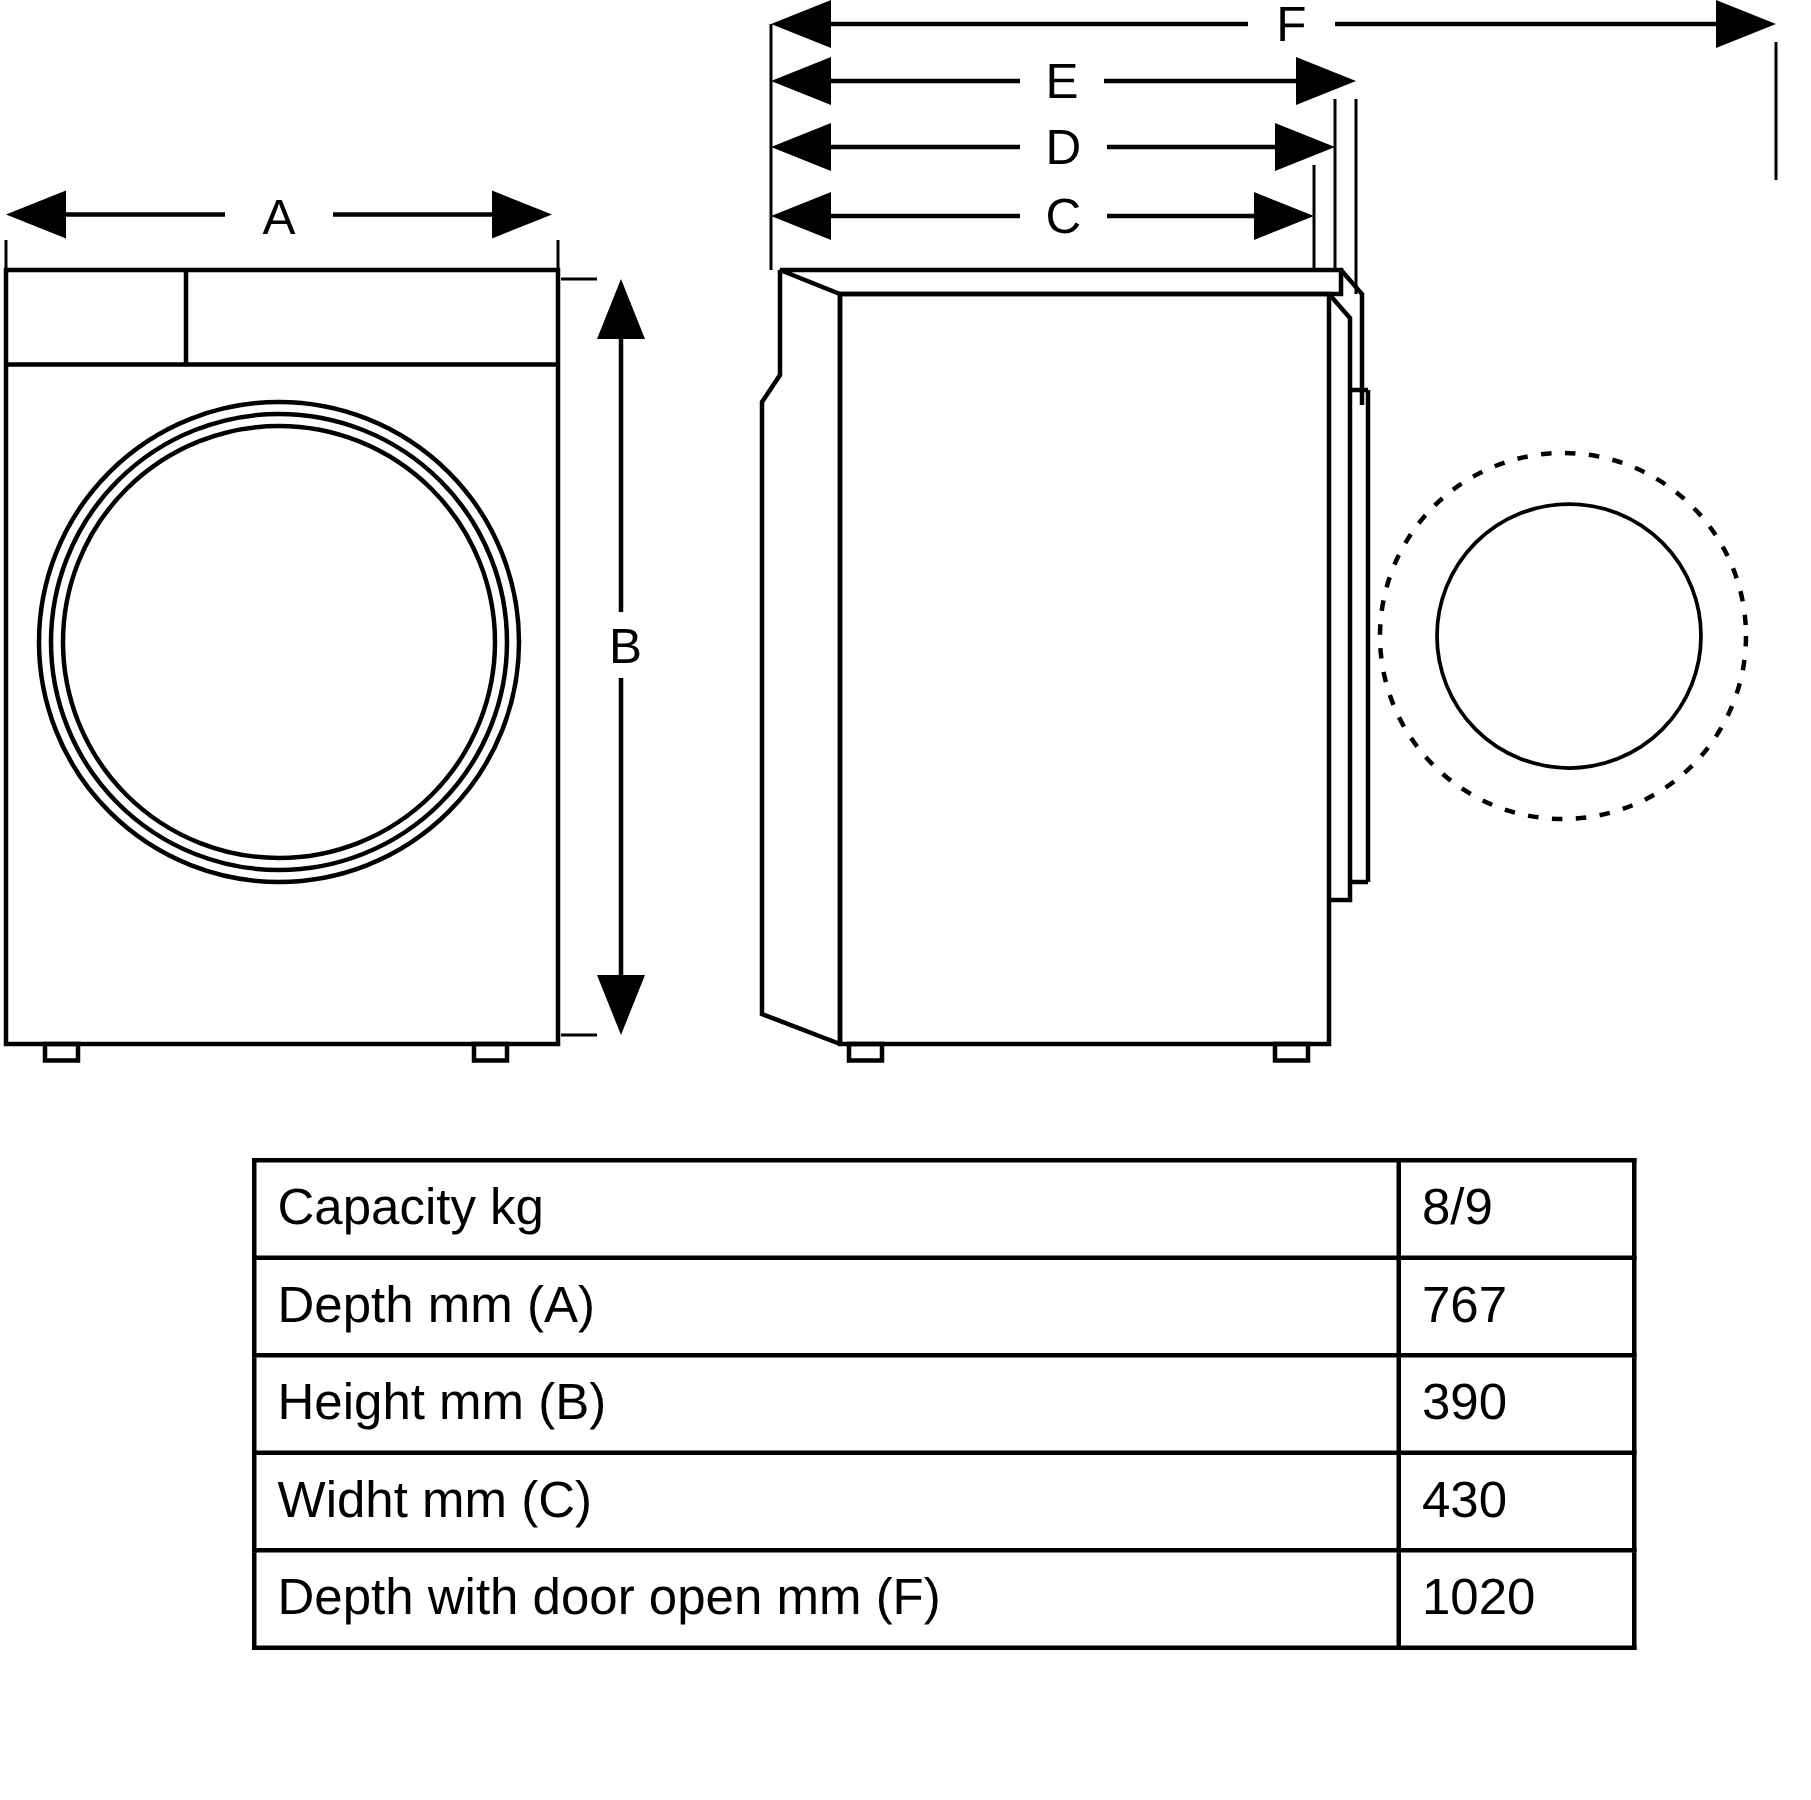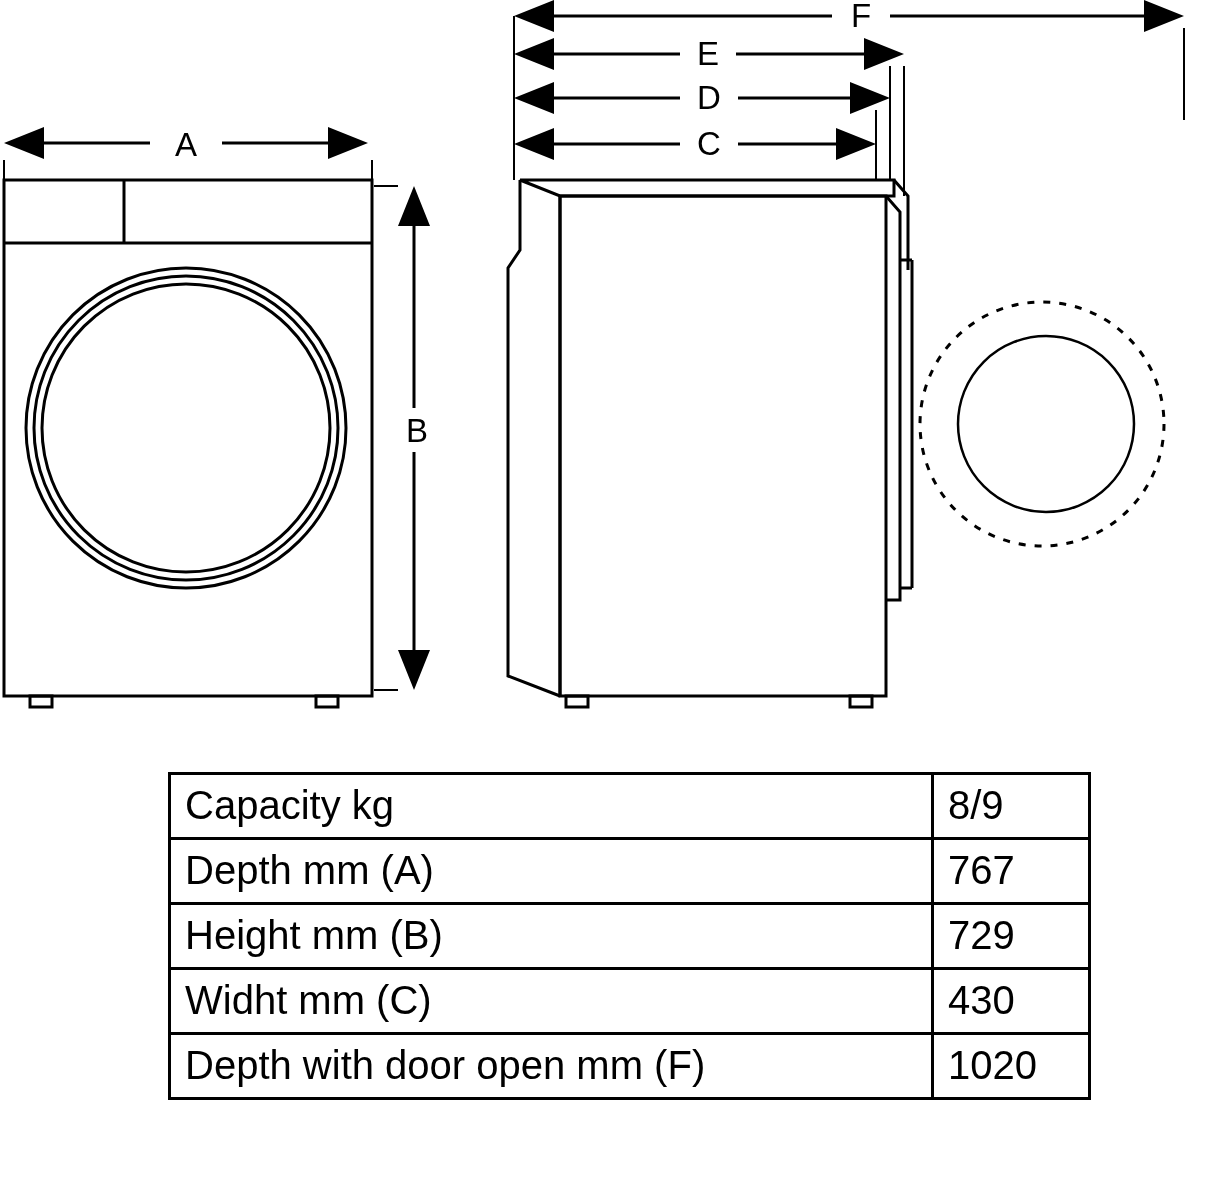--- a/index.html
+++ b/index.html
@@ -40,21 +40,21 @@
     width: 858px;
   }
   table.spec-table {
     border-collapse: collapse;
     width: 858px;
     table-layout: fixed;
   }
   table.spec-table td {
     border: 3px solid #000000;
     font-family: "Liberation Sans", sans-serif;
-    font-size: 40px;
+    font-size: 34px;
     line-height: 1.0;
     padding: 8px 14px 10px 14px;
     height: 44px;
     vertical-align: middle;
     color: #000000;
     background: #ffffff;
   }
   table.spec-table td.label-cell {
     text-align: left;
     width: 732px;
@@ -179,21 +179,21 @@
         <tr>
           <td class="label-cell">Capacity kg</td>
           <td class="value-cell">8/9</td>
         </tr>
         <tr>
           <td class="label-cell">Depth mm (A)</td>
           <td class="value-cell">767</td>
         </tr>
         <tr>
           <td class="label-cell">Height mm (B)</td>
-          <td class="value-cell">729</td>
+          <td class="value-cell">390</td>
         </tr>
         <tr>
           <td class="label-cell">Widht mm (C)</td>
           <td class="value-cell">430</td>
         </tr>
         <tr>
           <td class="label-cell">Depth with door open mm (F)</td>
           <td class="value-cell">1020</td>
         </tr>
       </tbody>

